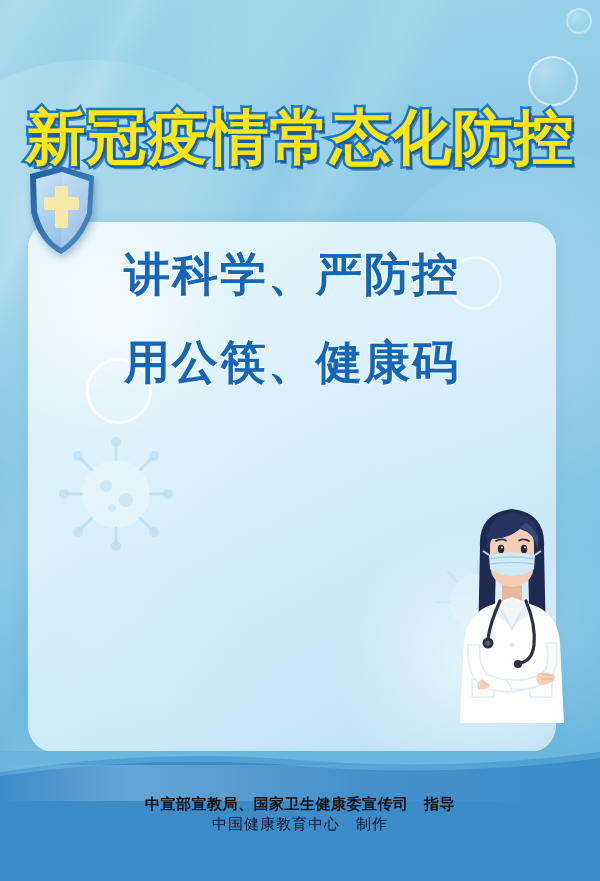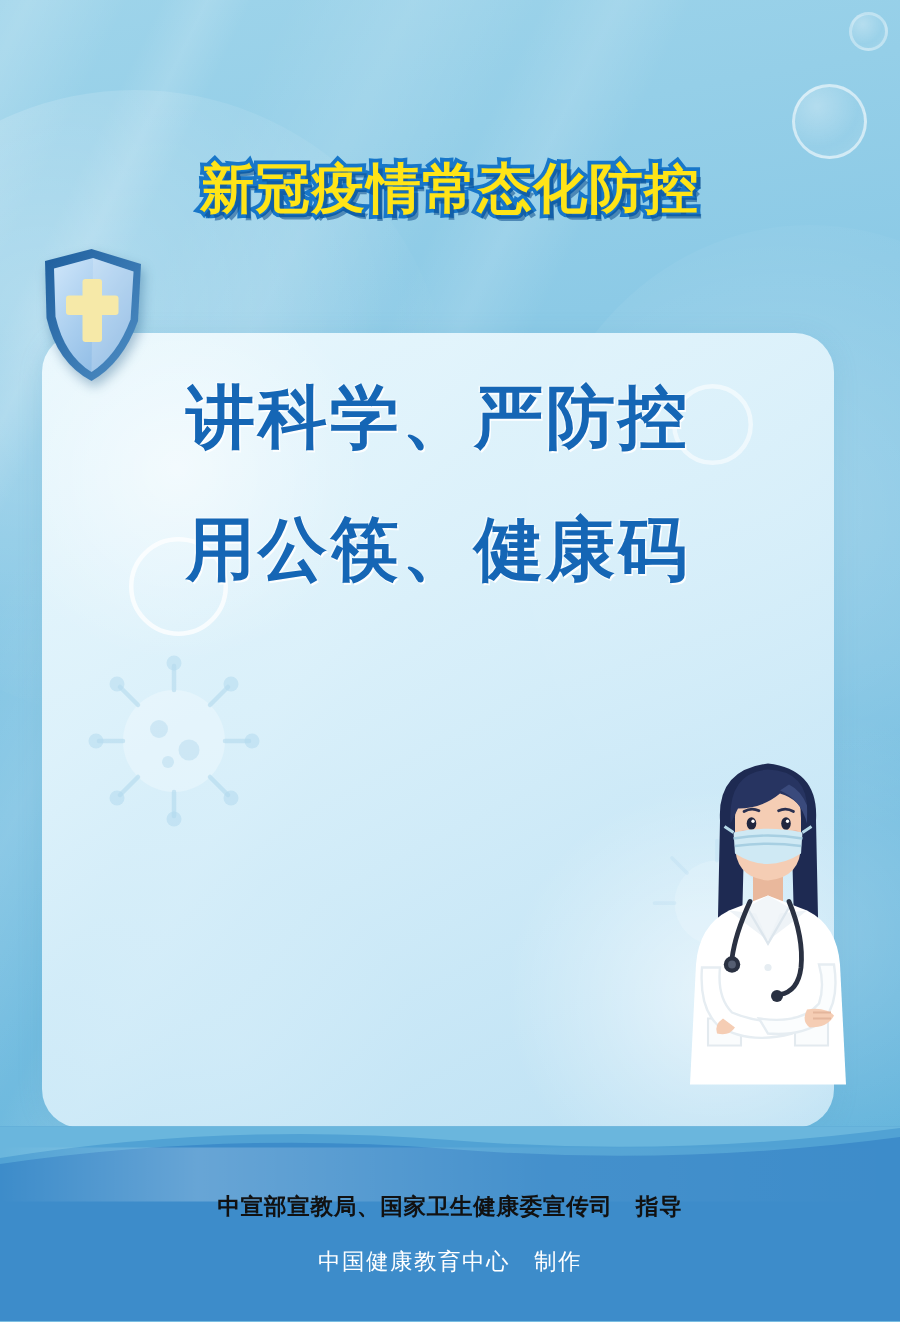--- a/index.html
+++ b/index.html
@@ -46,21 +46,21 @@
     pointer-events:none;
   }
   .bubble-1{right:22px;top:56px;width:46px;height:46px;}
   .bubble-2{right:8px;top:8px;width:22px;height:22px;border-color:rgba(255,255,255,.35);}
 
   
   .title-wrap{position:absolute;left:0;top:108px;width:600px;text-align:center;z-index:6;}
   .title{
     display:inline-block;
     font-family:Liberation Serif, serif;
-    font-weight:bold;font-size:36px;letter-spacing:1px;line-height:1;
+    font-weight:bold;font-size:60px;letter-spacing:1px;line-height:1;
     color:#FFE417;
     -webkit-text-stroke:5px #1877c9;
     paint-order:stroke fill;
     text-shadow:3px 4px 0 rgba(12,77,140,.55);
     white-space:nowrap;
   }
 
   
   .shield{position:absolute;left:22px;top:164px;width:78px;height:92px;z-index:7;
     filter:drop-shadow(2px 4px 4px rgba(20,80,130,.35));}
@@ -80,21 +80,21 @@
   .v1{left:28px;top:212px;}
   .v2{left:400px;top:330px;opacity:.35;}
   .panel-glow{position:absolute;border-radius:50%;
     background:radial-gradient(circle at 50% 50%,rgba(255,255,255,.55),rgba(255,255,255,0) 70%);}
   .pg1{left:-40px;top:-40px;width:260px;height:260px;}
   .pg2{right:-60px;bottom:-50px;width:280px;height:280px;}
 
   
   .slogans{position:absolute;left:28px;top:255px;width:528px;z-index:5;text-align:center;}
   .slogan-line{
-    font-family:Liberation Sans, sans-serif;
+    font-family:Liberation Mono, monospace;
     font-weight:bold;font-size:46px;line-height:1;
     color:#1566B5;letter-spacing:2px;white-space:nowrap;
     margin-bottom:42px;
     text-shadow:1px 1px 0 rgba(255,255,255,.9), -1px -1px 0 rgba(255,255,255,.55);
   }
   .slogan-line:last-child{margin-bottom:0;}
 
   
   .doctor{position:absolute;right:18px;bottom:148px;width:140px;height:240px;z-index:8;}
 
@@ -106,21 +106,21 @@
   .footer-wave{position:absolute;left:0;top:-1px;width:600px;height:44px;}
   .footer-sheen{position:absolute;left:0;top:14px;width:600px;height:36px;
     background:linear-gradient(to right,rgba(255,255,255,.00),rgba(255,255,255,.22) 22%,rgba(255,255,255,.04) 60%,rgba(255,255,255,.00));}
   .footer-text{position:absolute;left:0;top:44px;width:600px;text-align:center;}
   .f-line1{
     font-family:"Liberation Sans","DejaVu Sans",sans-serif;
     font-weight:bold;font-size:15px;color:#111;letter-spacing:.5px;white-space:nowrap;
   }
   .f-line2{
     font-family:"Liberation Serif","DejaVu Serif",serif;
-    font-size:15px;color:#ffffff;letter-spacing:1px;margin-top:18px;white-space:nowrap;
+    font-size:15px;color:#0f172a;letter-spacing:1px;margin-top:1px;white-space:nowrap;
   }
 </style>
 </head>
 <body>
 
 <div class="poster">
 
   <div class="bg-streaks">
     <div class="streak s1"></div>
     <div class="streak s2"></div>

